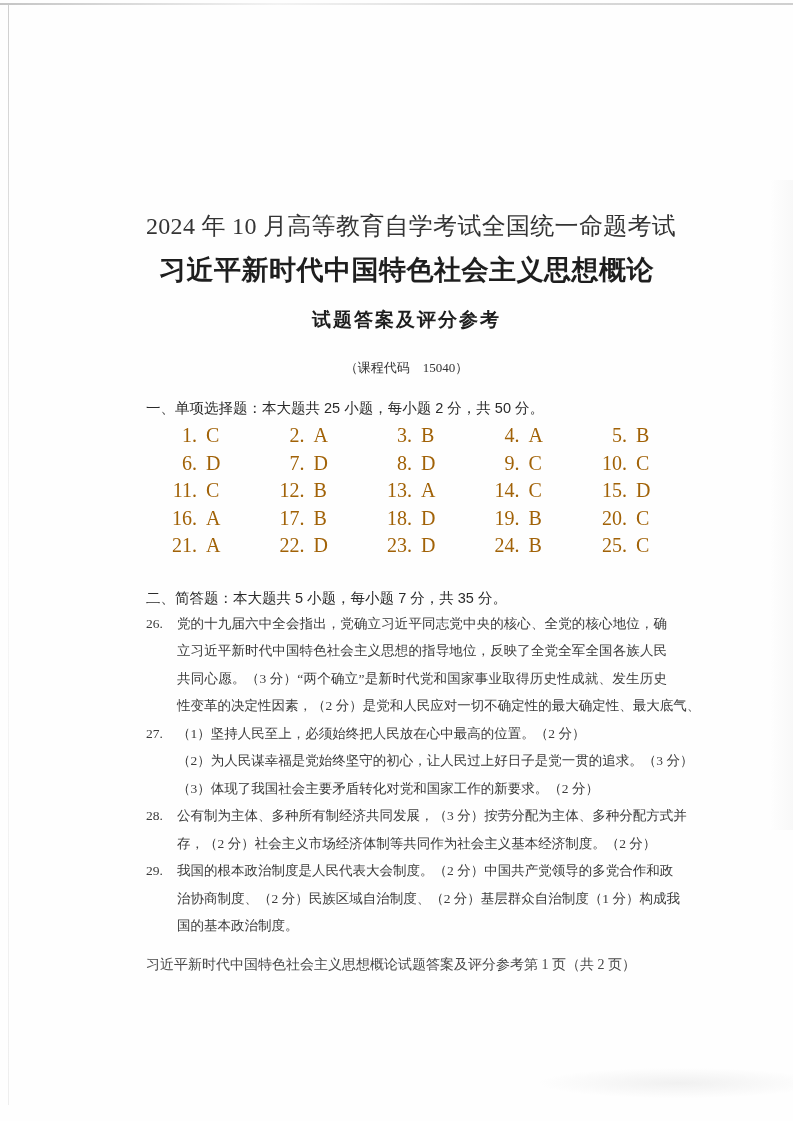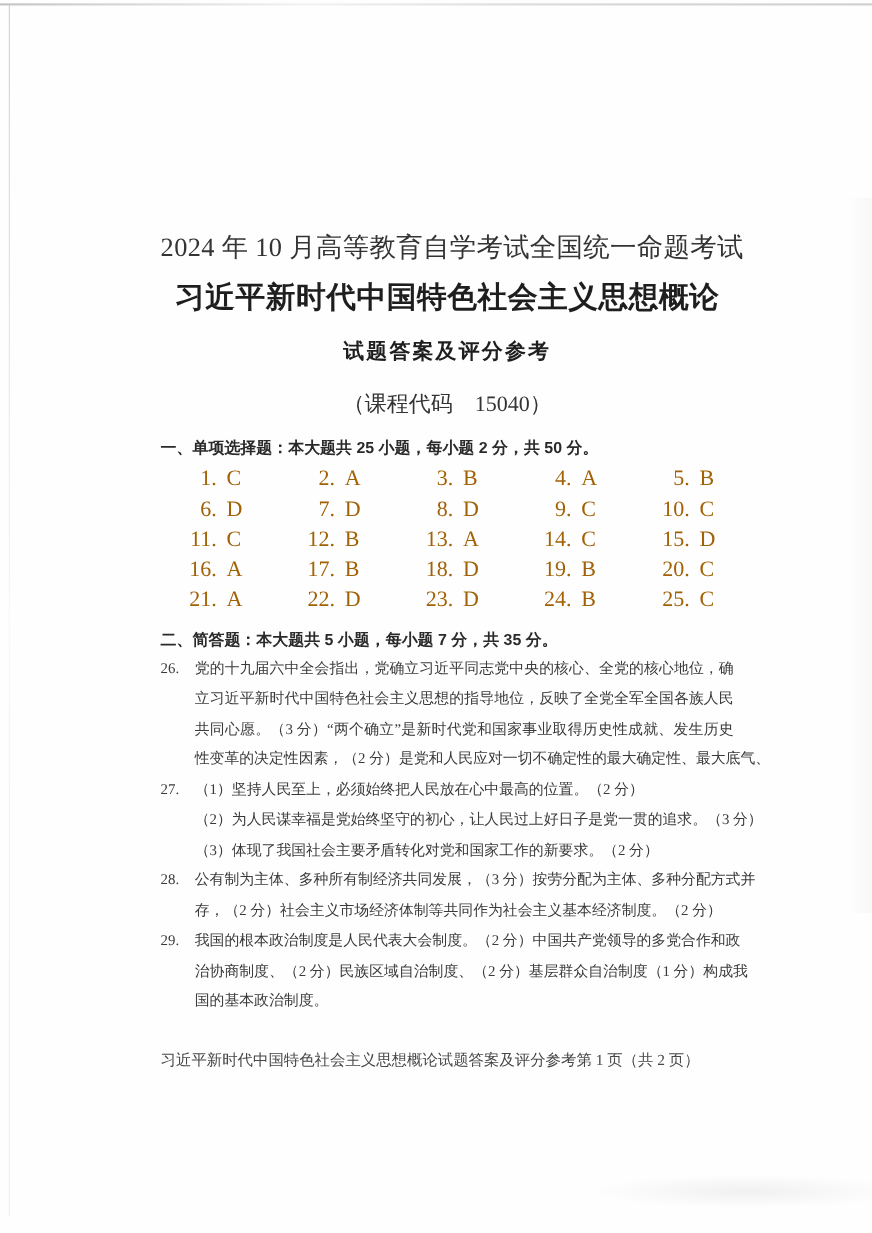--- a/index.html
+++ b/index.html
@@ -53,32 +53,32 @@
   .doc-title {
     margin-top: 10px;
     text-align: center;
     font-size: 19px; line-height: 40px;
     font-weight: 800; color: #1e1e1e;
     letter-spacing: 2px; white-space: nowrap;
   }
   .course-code {
     margin-top: 16px;
     text-align: center;
-    font-size: 20px; line-height: 24px;
+    font-size: 13px; line-height: 24px;
     color: #333;
   }
   .sec-heading {
     font-family: "Liberation Sans", "DejaVu Sans", sans-serif;
-    font-weight: 700;
+    font-weight: 400;
     font-size: 14.5px; line-height: 24px;
     color: #2a2a2a;
     white-space: nowrap;
   }
   .sec-heading.mcq { margin-top: 16px; }
-  .sec-heading.saq { margin-top: 10px; }
+  .sec-heading.saq { margin-top: 26px; }
   
   .mcq-grid {
     margin-top: 2px; margin-left: 4px;
     width: 538px;
     display: grid;
     grid-template-columns: repeat(5, 107.5px);
   }
   .mcq-cell {
     height: 27.5px; line-height: 27.5px;
     font-size: 20px; color: #a16207;

